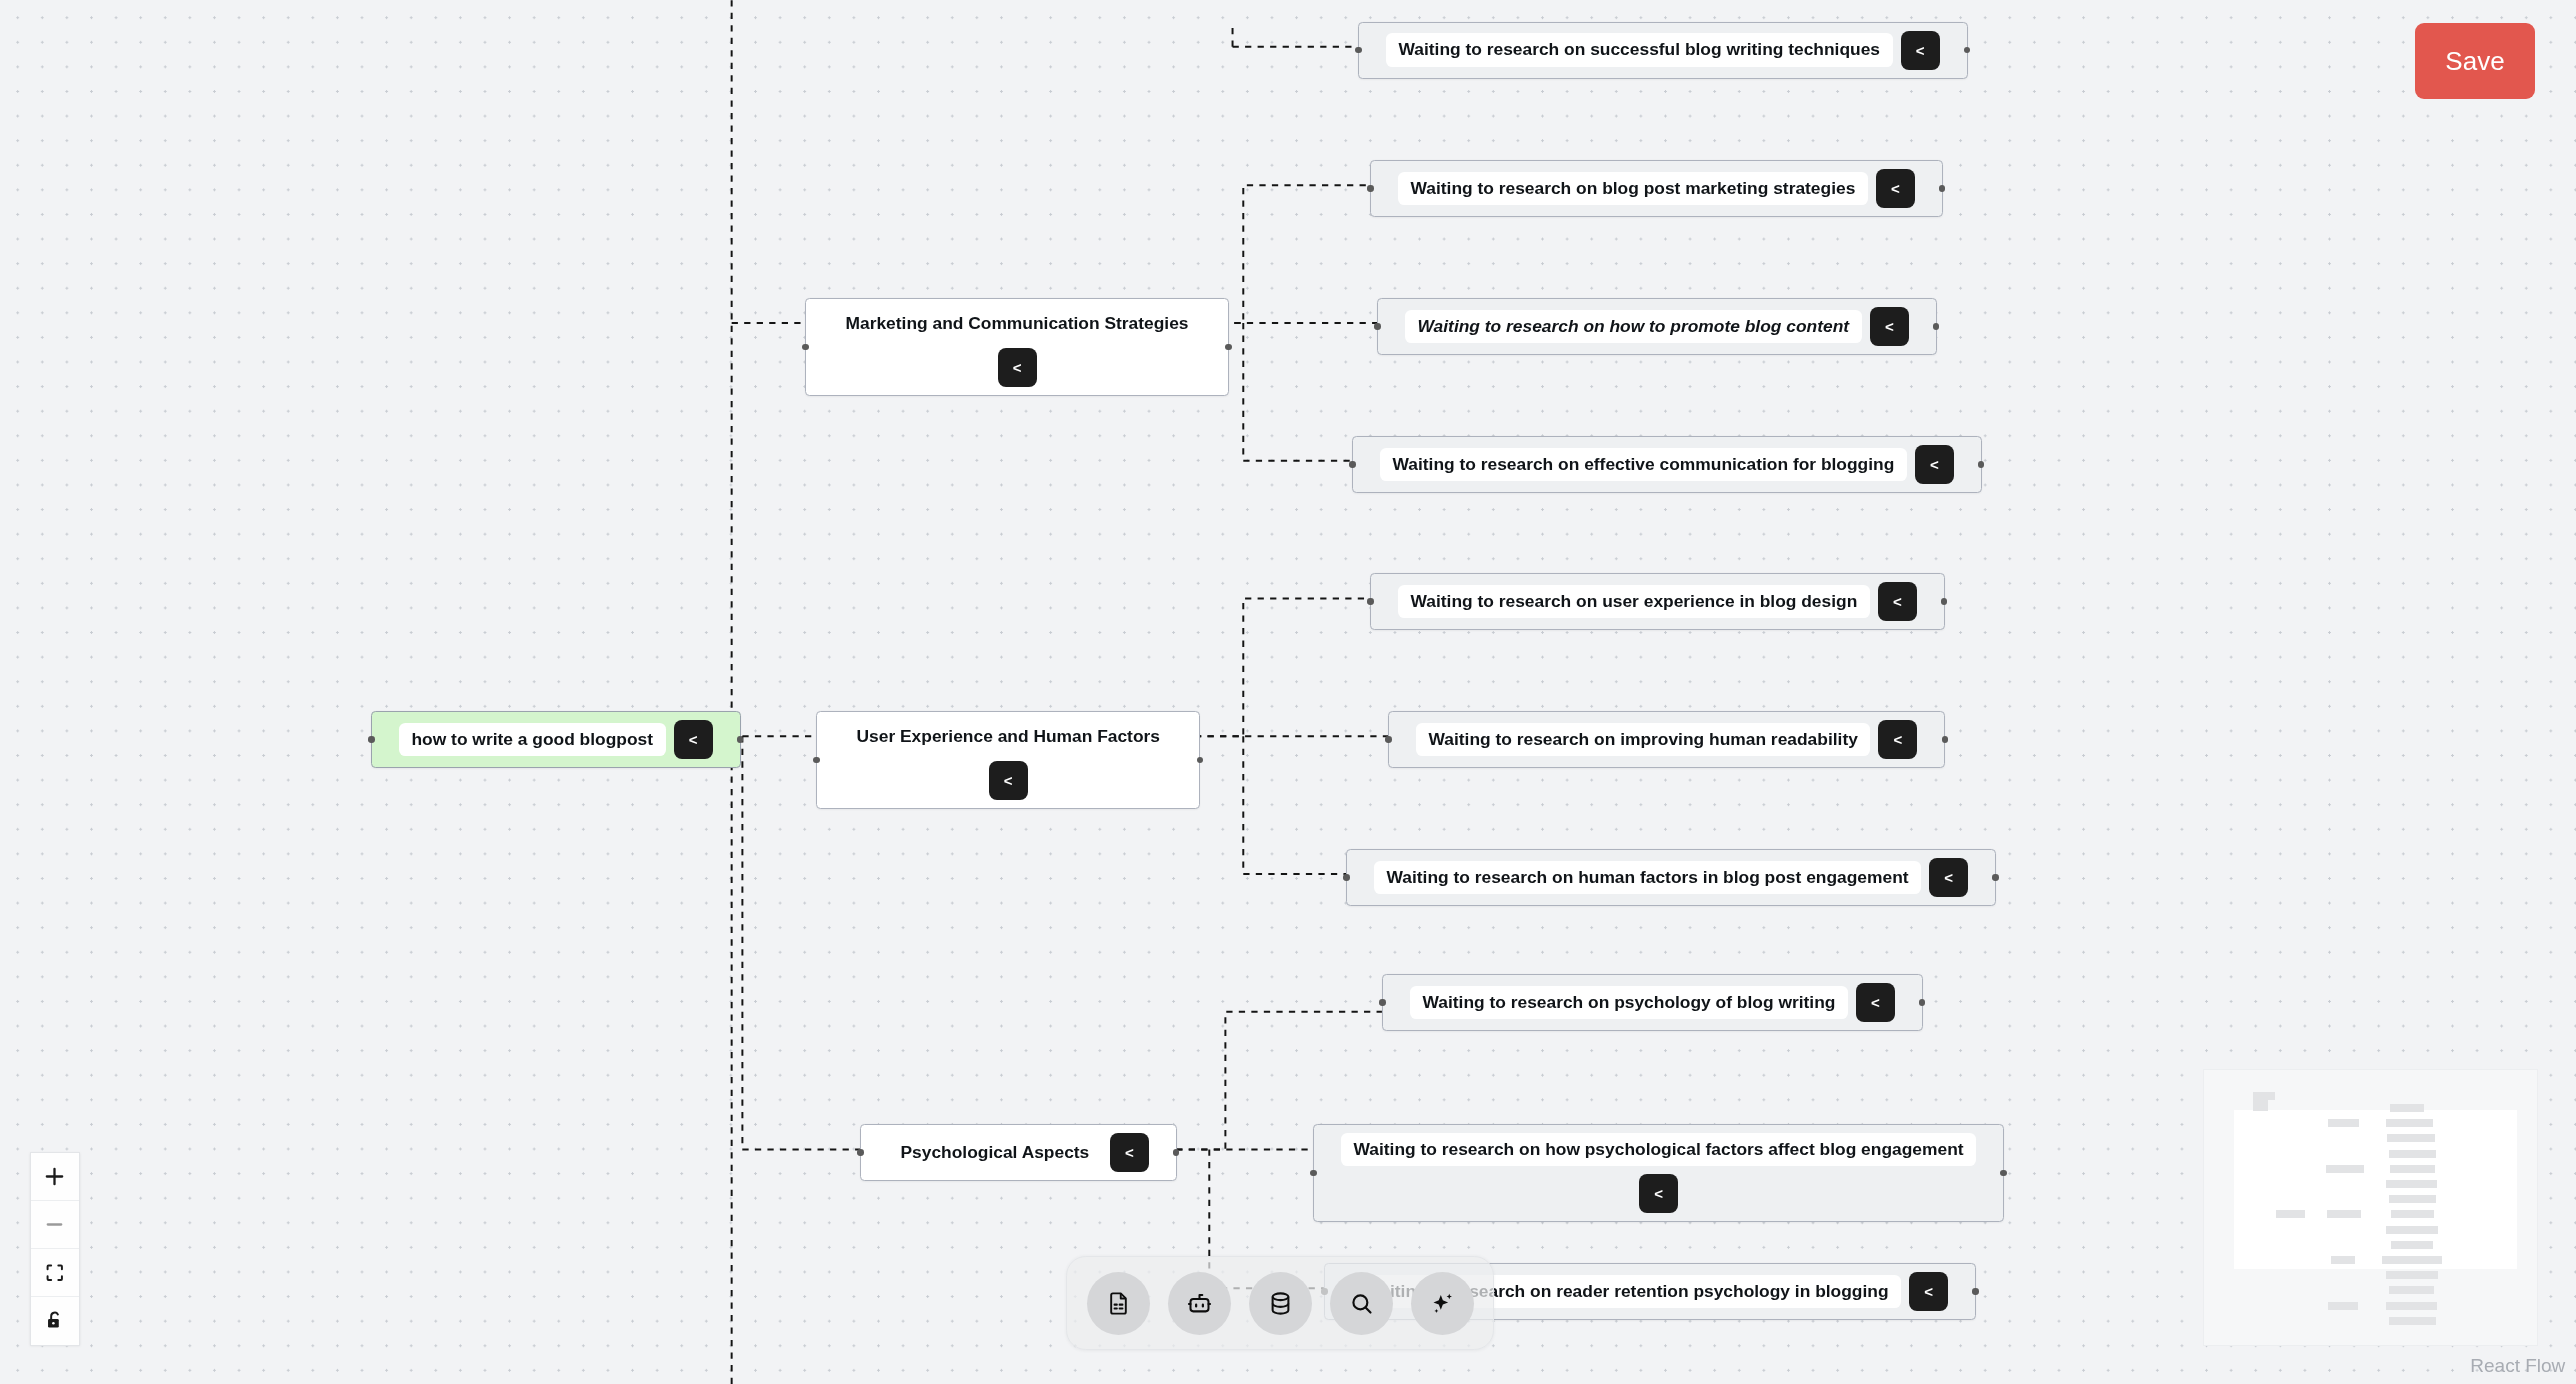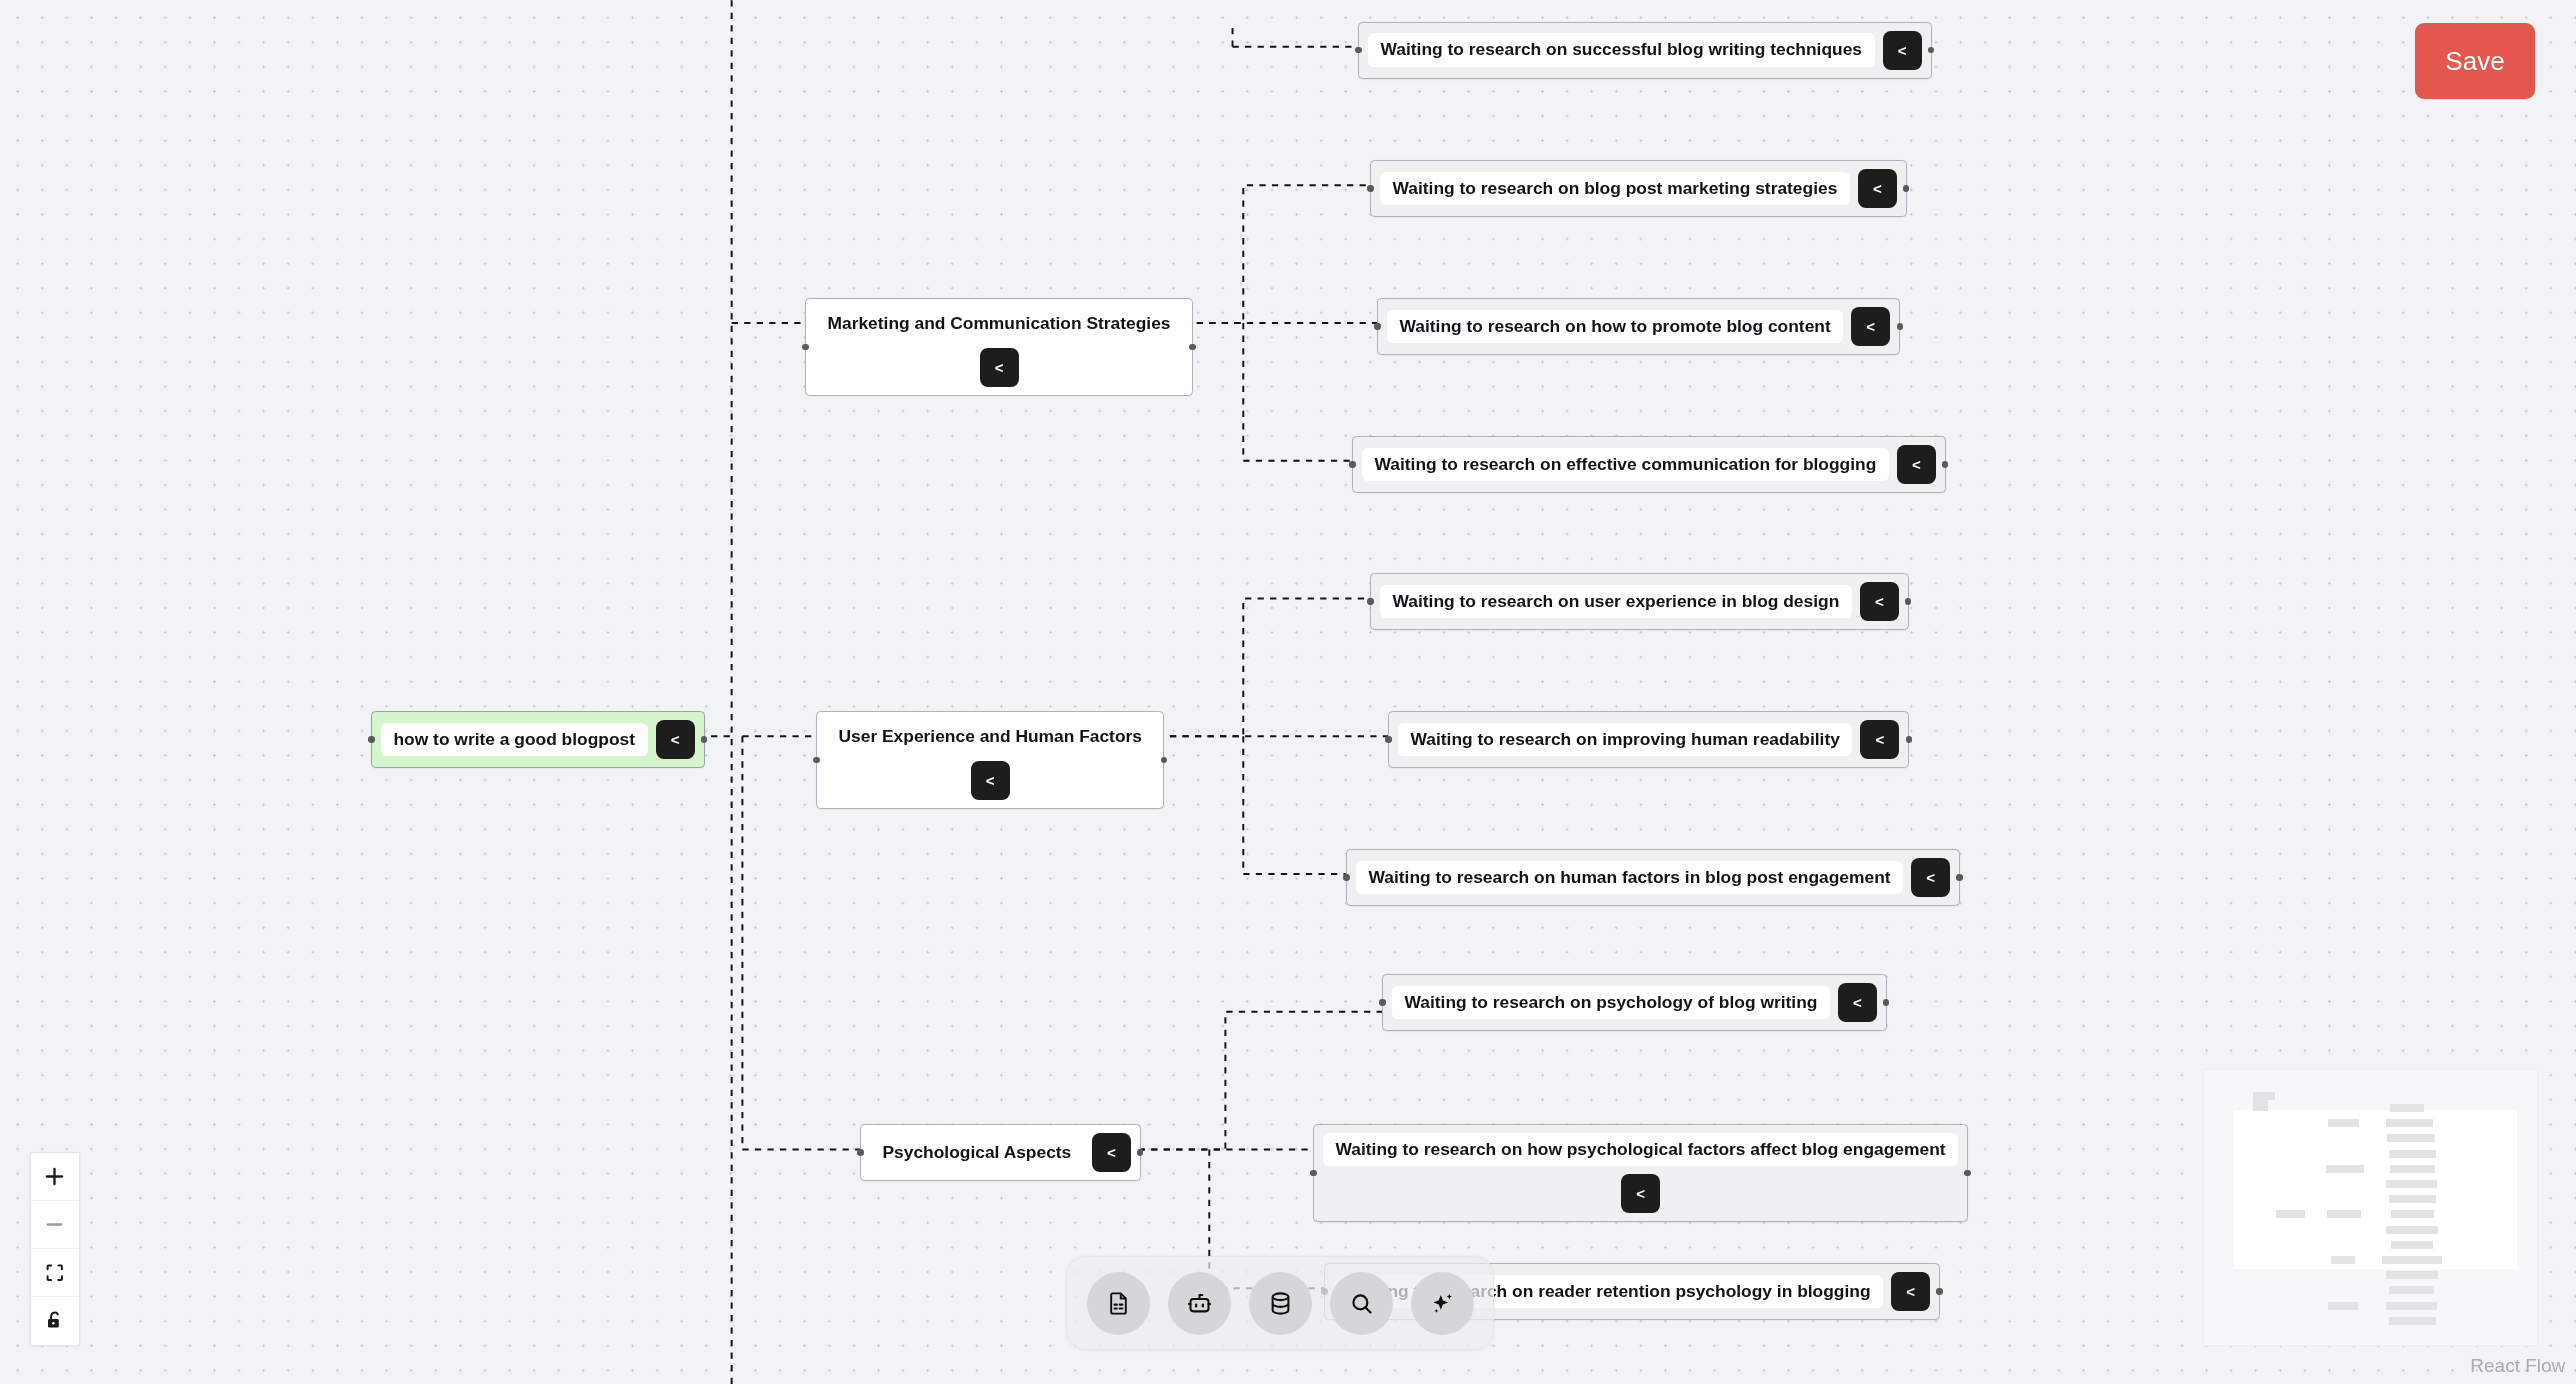--- a/index.html
+++ b/index.html
@@ -22,21 +22,21 @@
   }
 
   #edges { position: absolute; inset: 0; width: 2576px; height: 1385px; pointer-events: none; }
 
   
   .node {
     position: absolute;
     display: flex;
     align-items: center;
     gap: 8px;
-    padding: 8px 9px;
+    padding: 8px 27px;
     border-radius: 4.5px;
     border: 1.3px solid #adb2bd;
     background: #eef0f2;
     box-shadow: 0 0.9px 1.8px rgba(0,0,0,.05);
     white-space: nowrap;
   }
   .node .label {
     background: #ffffff;
     border-radius: 6.3px;
     padding: 8px 12.5px;
@@ -243,21 +243,21 @@
     <span class="handle right"></span>
   </div>
 
   <div class="node leaf" style="left:1370px; top:160px;">
     <span class="handle left"></span>
     <span class="label">Waiting to research on blog post marketing strategies</span>
     <span class="collapse">&lt;</span>
     <span class="handle right"></span>
   </div>
 
-  <div class="node leaf" style="left:1377px; top:298px;">
+  <div class="node leaf" style="left:1377px; top:298px;font-style:italic;">
     <span class="handle left"></span>
     <span class="label">Waiting to research on how to promote blog content</span>
     <span class="collapse">&lt;</span>
     <span class="handle right"></span>
   </div>
 
   <div class="node leaf" style="left:1352px; top:436px;">
     <span class="handle left"></span>
     <span class="label">Waiting to research on effective communication for blogging</span>
     <span class="collapse">&lt;</span>

